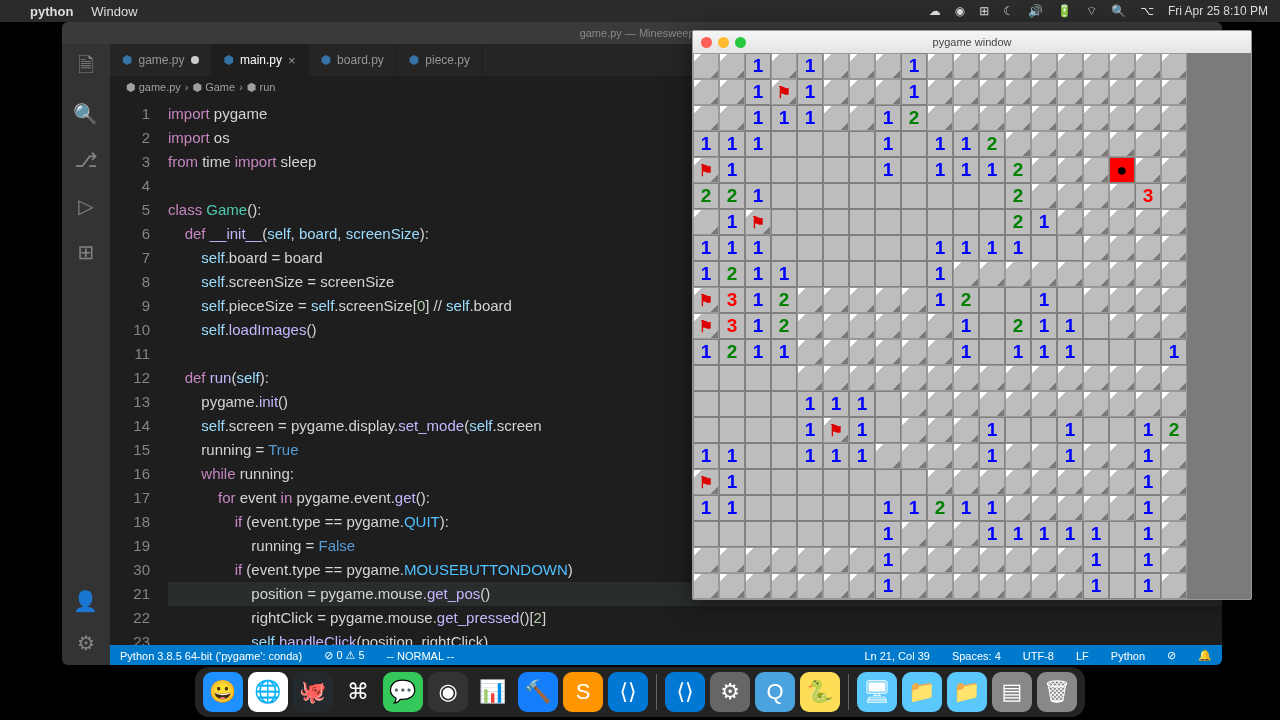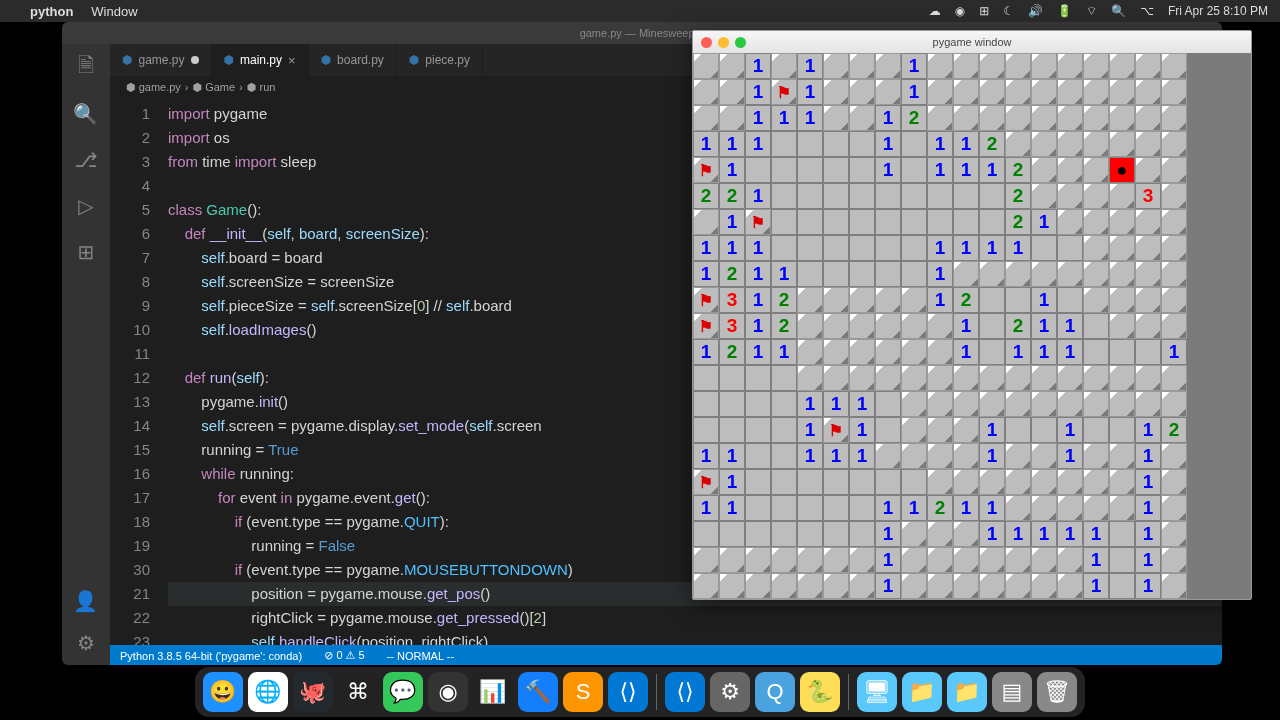--- a/index.html
+++ b/index.html
@@ -135,20 +135,29 @@
             <div>23</div>
           </div>
         <div class="code" id="code"><div><span class="kw">import</span> pygame</div><div><span class="kw">import</span> os</div><div><span class="kw">from</span> time <span class="kw">import</span> sleep</div><div>&nbsp;</div><div><span class="kw">class</span> <span class="cls">Game</span>():</div><div>    <span class="kw">def</span> <span class="fn">__init__</span>(<span class="self">self</span>, <span class="prm">board</span>, <span class="prm">screenSize</span>):</div><div>        <span class="self">self</span>.board = board</div><div>        <span class="self">self</span>.screenSize = screenSize</div><div>        <span class="self">self</span>.pieceSize = <span class="self">self</span>.screenSize[<span class="num">0</span>] // <span class="self">self</span>.board</div><div>        <span class="self">self</span>.<span class="fn">loadImages</span>()</div><div>&nbsp;</div><div>    <span class="kw">def</span> <span class="fn">run</span>(<span class="self">self</span>):</div><div>        pygame.<span class="fn">init</span>()</div><div>        <span class="self">self</span>.screen = pygame.display.<span class="fn">set_mode</span>(<span class="self">self</span>.screen</div><div>        running = <span class="bool">True</span></div><div>        <span class="kw">while</span> running:</div><div>            <span class="kw">for</span> event <span class="kw">in</span> pygame.event.<span class="fn">get</span>():</div><div>                <span class="kw">if</span> (event.type == pygame.<span class="const">QUIT</span>):</div><div>                    running = <span class="bool">False</span></div><div>                <span class="kw">if</span> (event.type == pygame.<span class="const">MOUSEBUTTONDOWN</span>)</div><div class="cursor-line">                    position = pygame.mouse.<span class="fn">get_pos</span>()</div><div>                    rightClick = pygame.mouse.<span class="fn">get_pressed</span>()[<span class="num">2</span>]</div><div>                    <span class="self">self</span>.<span class="fn">handleClick</span>(position, rightClick)</div></div>
       </div>
       <div class="statusbar">
         <div class="statusbar-left" id="status-left">
             <span>Python 3.8.5 64-bit ('pygame': conda)</span>
             <span>⊘ 0 ⚠ 5</span>
             <span>-- NORMAL --</span>
           </div>
+        <div class="statusbar-right" id="status-right">
+            <span>Ln 21, Col 39</span>
+            <span>Spaces: 4</span>
+            <span>UTF-8</span>
+            <span>LF</span>
+            <span>Python</span>
+            <span>⊘</span>
+            <span>🔔</span>
+          </div>
       </div>
     </div>
   </div>
 </div>
 
 <div class="pygame-window">
   <div class="pygame-titlebar">
     <div class="traffic">
       <span class="tl-red"></span>
       <span class="tl-yel"></span>

